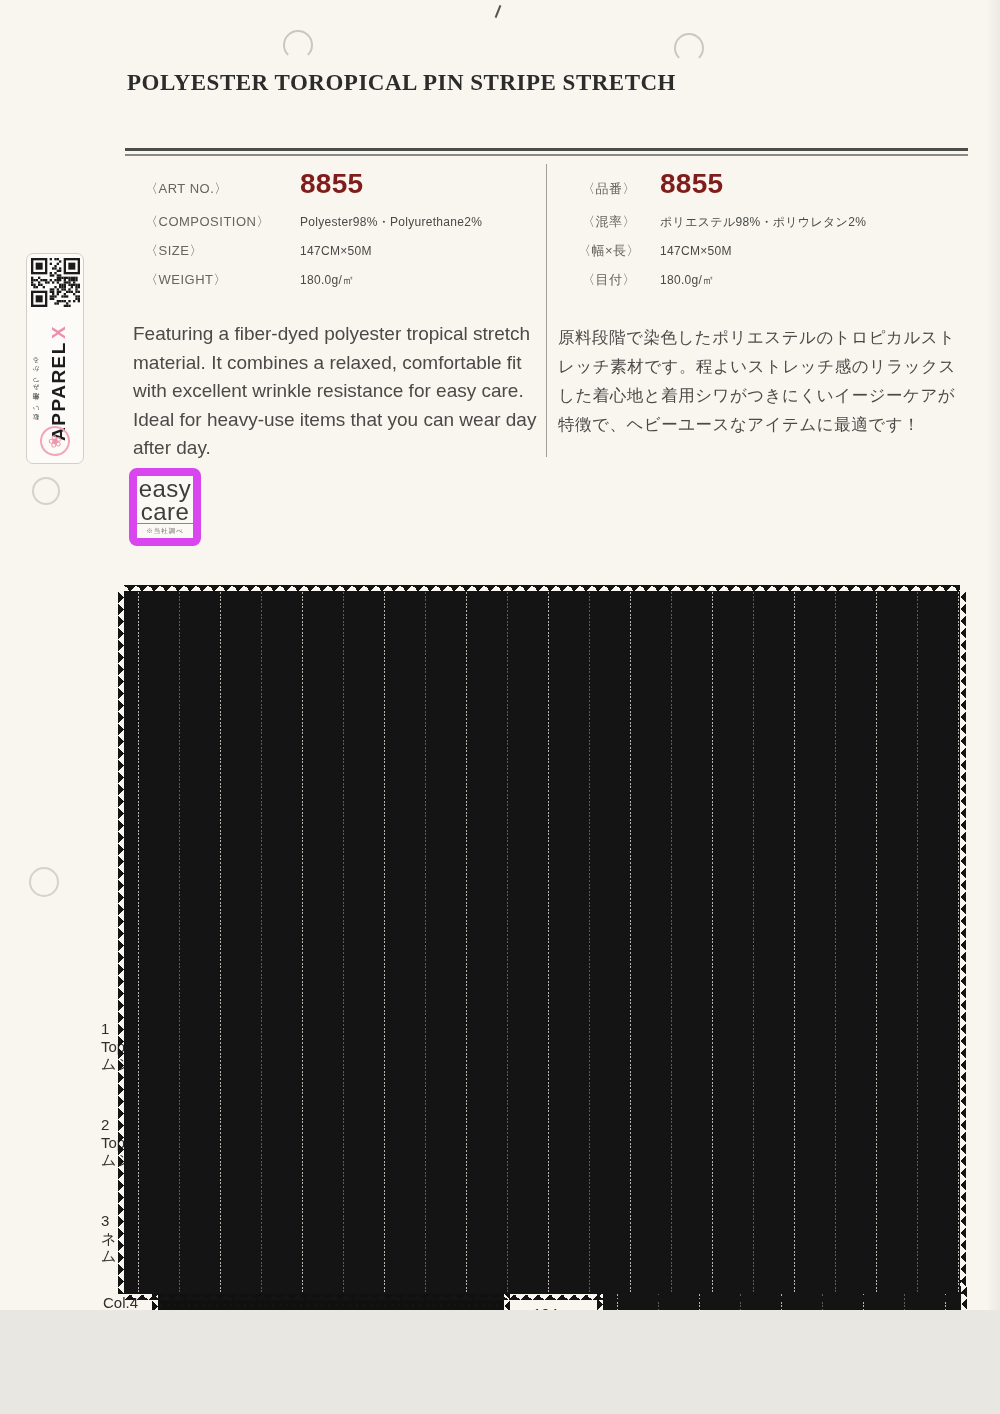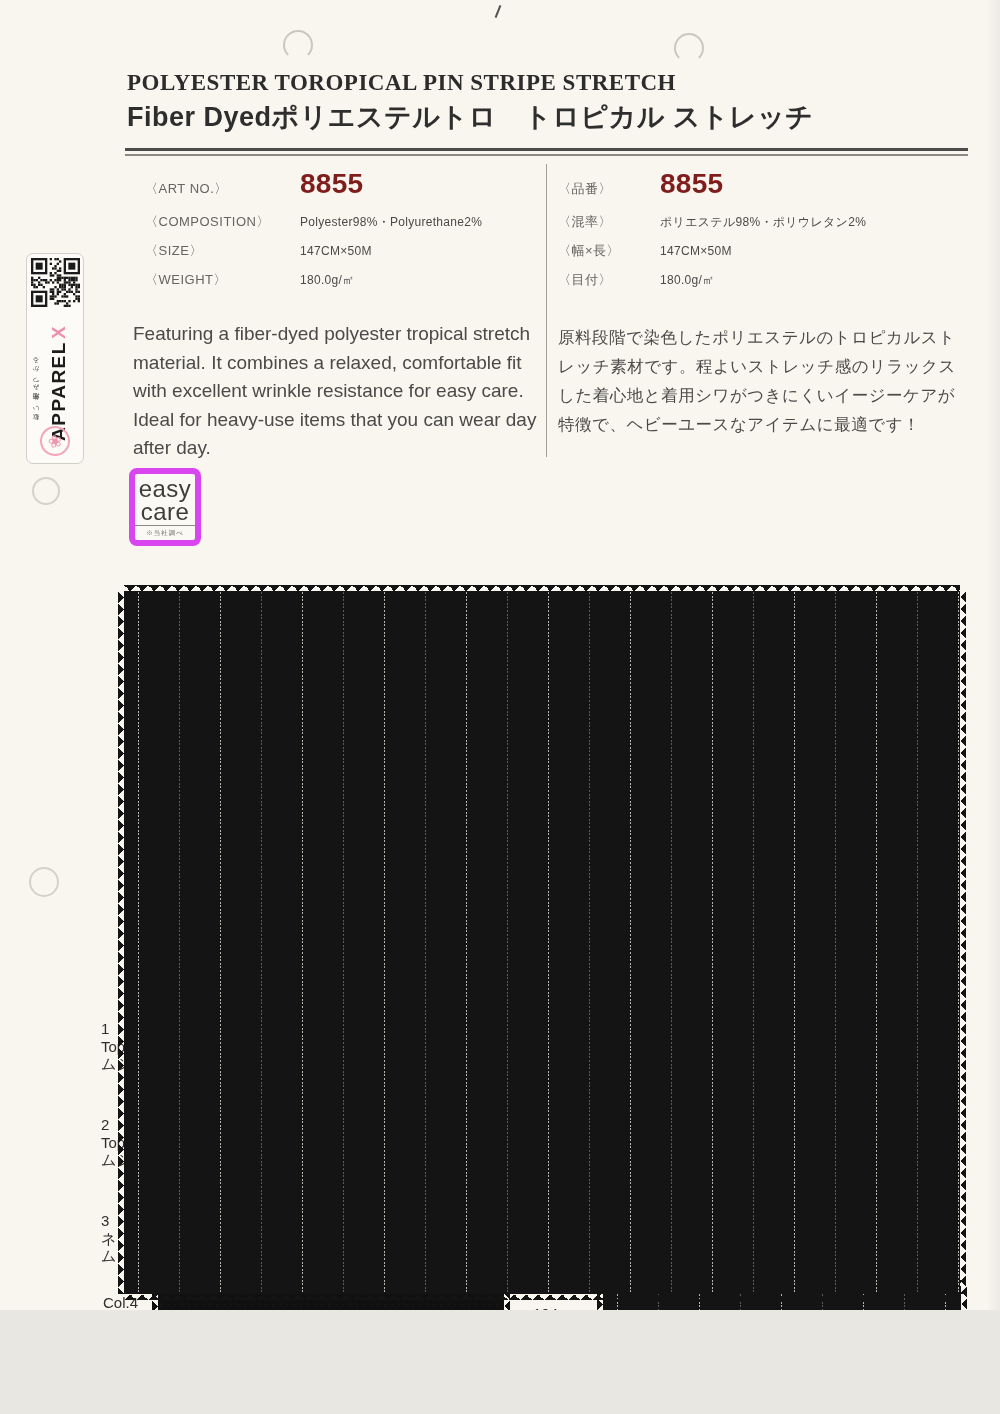--- a/index.html
+++ b/index.html
@@ -25,38 +25,38 @@
     font-size:23px; letter-spacing:.5px; color:#2c2c2c; }
   .title-ja { position:absolute; left:127px; top:99px;
     font-weight:bold; font-size:27px; color:#2e2e2e; letter-spacing:.5px; }
   .rule-a { position:absolute; left:125px; top:148px; width:843px; height:3px; background:#4c4c4a; }
   .rule-b { position:absolute; left:125px; top:154px; width:843px; height:2px; background:#8a8a85; }
   .divider-v { position:absolute; left:546px; top:164px; width:1px; height:293px; background:#a29f99; }
 
   
   .spec-col { position:absolute; top:168px; }
   .spec-col.left  { left:133px; width:405px;margin-left:12px; }
-  .spec-col.right { left:558px; width:405px; }
+  .spec-col.right { left:558px; width:405px;text-align:center; }
   .spec-row { display:flex; align-items:baseline; margin-bottom:11px; }
   .spec-label { font-size:13px; color:#66645f; letter-spacing:.5px; flex:0 0 auto; }
   .spec-col.left  .spec-label { width:155px; }
   .spec-col.right .spec-label { width:102px; }
   .spec-value { font-size:12px; color:#4a4947; letter-spacing:.3px; }
   .spec-value.big { font-size:28px; font-weight:bold; color:#7f1d1d; }
   .spec-row.artno { margin-bottom:13px; }
 
   
   .desc-en { position:absolute; left:133px; top:320px; width:412px;
     font-size:19px; line-height:28.5px; color:#4b4a48; }
   .desc-ja { position:absolute; left:558px; top:323px; width:412px;
     font-size:16.5px; line-height:29px; color:#4b4a48; letter-spacing:.5px; }
 
   
   .easycare { position:absolute; left:129px; top:468px; width:72px; height:78px;
-    border:6px solid #d946ef; border-radius:8px; display:flex; flex-direction:column;
+    border:8px solid #d946ef; border-radius:8px; display:flex; flex-direction:column;
     background:rgba(255,255,255,.35); }
   .easycare .words { flex:1; display:flex; flex-direction:column; justify-content:center;
     align-items:center; line-height:23px; font-size:24px; color:#3e3d3b; letter-spacing:.5px; }
   .easycare .note { border-top:1px solid #8a8985; height:15px; font-size:6.5px;
     color:#6a6965; display:flex; align-items:center; justify-content:center; letter-spacing:1px; }
 
   
   .apx-card { position:absolute; left:26px; top:253px; width:58px; height:211px;
     background:#fcfbf7; border:1.5px solid #d2cfc7; border-radius:7px; }
   .apx-qr { position:absolute; left:4px; top:4px; }
@@ -120,21 +120,20 @@
 <div class="page">
   <div class="scan-shade"></div>
 
   <div class="arc" style="left:283px; top:30px; width:30px; height:30px;"></div>
   <div class="arc" style="left:674px; top:33px; width:30px; height:30px;"></div>
   <div class="tickmark" style="left:497px; top:5px;"></div>
   <div class="ring" style="left:32px; top:477px; width:28px; height:28px;"></div>
   <div class="ring" style="left:29px; top:867px; width:30px; height:30px;"></div>
 
   <div class="title-en">POLYESTER TOROPICAL PIN STRIPE STRETCH</div>
-  <div class="title-ja">Fiber Dyedポリエステルトロ　トロピカル ストレッチ</div>
   <div class="rule-a"></div>
   <div class="rule-b"></div>
   <div class="divider-v"></div>
 
   <div class="spec-col left">
     <div class="spec-row artno">
       <span class="spec-label">〈ART NO.〉</span>
       <span class="spec-value big">8855</span>
     </div>
     <div class="spec-row">

